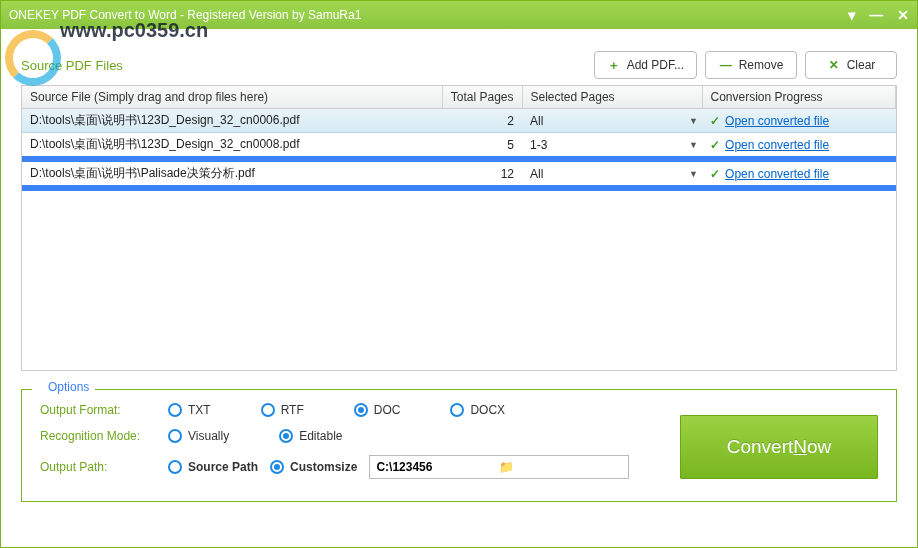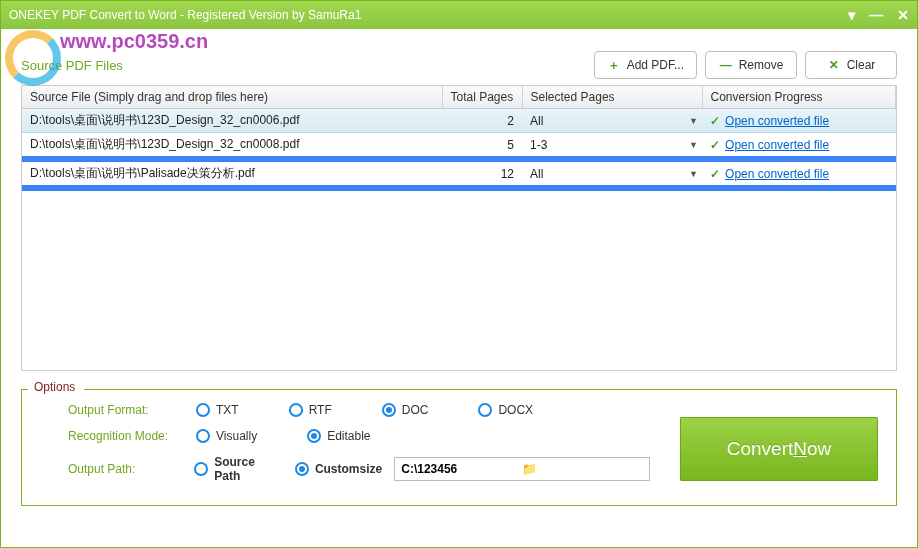--- a/index.html
+++ b/index.html
@@ -1,21 +1,21 @@
 <!DOCTYPE html>
 <html><head>
   <meta charset="utf-8">
   <style>
     * { margin: 0; padding: 0; box-sizing: border-box; }
     body { font-family: "Segoe UI", Tahoma, Arial, sans-serif; font-size: 12px; background: #fff; width: 918px; height: 548px; overflow: hidden; border: 1px solid #7ab51d; }
     .titlebar { background: linear-gradient(to bottom, #a0d850, #8bc53f); height: 28px; display: flex; align-items: center; padding: 12px 8px; color: #fff; font-size: 12px; }
     .titlebar-title { flex: 1; }
     .titlebar-controls { display: flex; gap: 14px; align-items: center; color: #fff; }
     .titlebar-controls span { cursor: pointer; font-weight: bold; font-size: 14px; }
-    .watermark { position: absolute; top: 30px; left: 60px; color: #a21caf; font-size: 20px; font-weight: bold; opacity: 0.8; pointer-events: none; z-index: 100; }
+    .watermark { position: absolute; top: 19px; left: 60px; color: #0f172a; font-size: 20px; font-weight: bold; opacity: 0.8; pointer-events: none; z-index: 100; }
     .watermark-logo { position: absolute; top: 30px; left: 5px; width: 50px; height: 50px; opacity: 0.6; pointer-events: none; z-index: 100; }
     .watermark-logo::before { content: ''; position: absolute; width: 40px; height: 40px; border: 8px solid #f4a300; border-radius: 50%; border-right-color: #00a1e0; border-bottom-color: #00a1e0; }
     .content { padding: 10px 20px; }
     .section-header { display: flex; align-items: center; margin-top: 12px; margin-bottom: 6px; }
     .section-title { color: #6fa81f; font-size: 13px; flex: 1; }
     .toolbar-buttons { display: flex; gap: 8px; }
     .btn { display: inline-flex; align-items: center; justify-content: center; gap: 6px; height: 28px; padding: 0 12px; background: #fff; border: 1px solid #bbb; border-radius: 4px; cursor: pointer; font-size: 12px; color: #333; min-width: 92px; }
     .btn .icon { width: 14px; height: 14px; display: inline-flex; align-items: center; justify-content: center; }
     .table-wrapper { border: 1px solid #ccc; background: #fff; height: 286px; overflow: auto; }
     table { width: 100%; border-collapse: collapse; }
@@ -24,25 +24,25 @@
     tbody tr:first-child { background: linear-gradient(to bottom, #eaf4f9, #d6eaf4); padding-left: 48px; }
     tbody tr:first-child td { border-bottom: 1px solid #b8d7e8; }
     .col-pages { text-align: right; }
     .selected-cell { position: relative; }
     .dropdown-arrow { position: absolute; right: 4px; top: 50%; transform: translateY(-50%); font-size: 9px; color: #555; }
     .progress-cell { display: flex; align-items: center; gap: 5px; }
     .check-icon { color: #3c9f1f; font-weight: bold; }
     .progress-link { color: #0066cc; text-decoration: underline; cursor: pointer; }
     .options-group { border: 1px solid #7ab51d; border-top: none; margin-top: 18px; padding: 14px 18px 10px 18px; position: relative; }
     .options-group::before { content: ''; position: absolute; top: 0; left: 0; right: 0; border-top: 1px solid #7ab51d; }
-    .options-legend { position: absolute; top: -9px; left: 6px; background: #fff; padding: 0 6px; color: #7f1d1d; font-size: 12px; z-index: 2; }
+    .options-legend { position: absolute; top: -9px; left: 20px; background: #fff; padding: 0 6px; color: #3b82f6; font-size: 12px; z-index: 2; }
     .options-legend-mask { position: absolute; top: -1px; left: 10px; width: 52px; height: 2px; background: #fff; z-index: 1; }
     .options-body { display: flex; gap: 30px; }
     .options-left { flex: 1; }
-    .option-row { display: flex; align-items: center; margin-bottom: 12px; margin-left: 28px; }
+    .option-row { display: flex; align-items: center; margin-bottom: 12px; }
     .option-label { color: #6fa81f; width: 128px; font-size: 12px; }
     .radio-group { display: flex; gap: 40px; align-items: center; }
     .radio-group.wide { gap: 50px; }
     .radio-item { display: flex; align-items: center; gap: 6px; color: #333; }
     .radio-circle { width: 14px; height: 14px; border: 2px solid #1e88e5; border-radius: 50%; display: inline-flex; align-items: center; justify-content: center; }
     .radio-circle.checked::after { content: ''; width: 6px; height: 6px; background: #1e88e5; border-radius: 50%; }
     .path-row { display: flex; align-items: center; gap: 12px; font-weight: bold; }
     .path-input { display: flex; align-items: center; border: 1px solid #bbb; height: 24px; width: 260px; padding: 0 6px; background: #fff; }
     .path-input span { flex: 1; }
     .folder-icon { color: #9a7b3a; }
@@ -88,21 +88,21 @@
     <table>
       <colgroup>
         <col style="width:420px">
           <col style="width:80px">
           <col style="width:180px">
           <col>
       </colgroup>
       <thead>
         <tr>
           <th>Source File (Simply drag and drop files here)</th>
-          <th style="">Total Pages</th>
+          <th style="text-align:right;">Total Pages</th>
           <th>Selected Pages</th>
           <th>Conversion Progress</th>
         </tr>
       </thead>
       <tbody>
         <tr>
           <td>D:\tools\桌面\说明书\123D_Design_32_cn0006.pdf</td>
           <td class="col-pages">2</td>
           <td class="selected-cell"><span>All</span><span class="dropdown-arrow">▼</span></td>
           <td>

